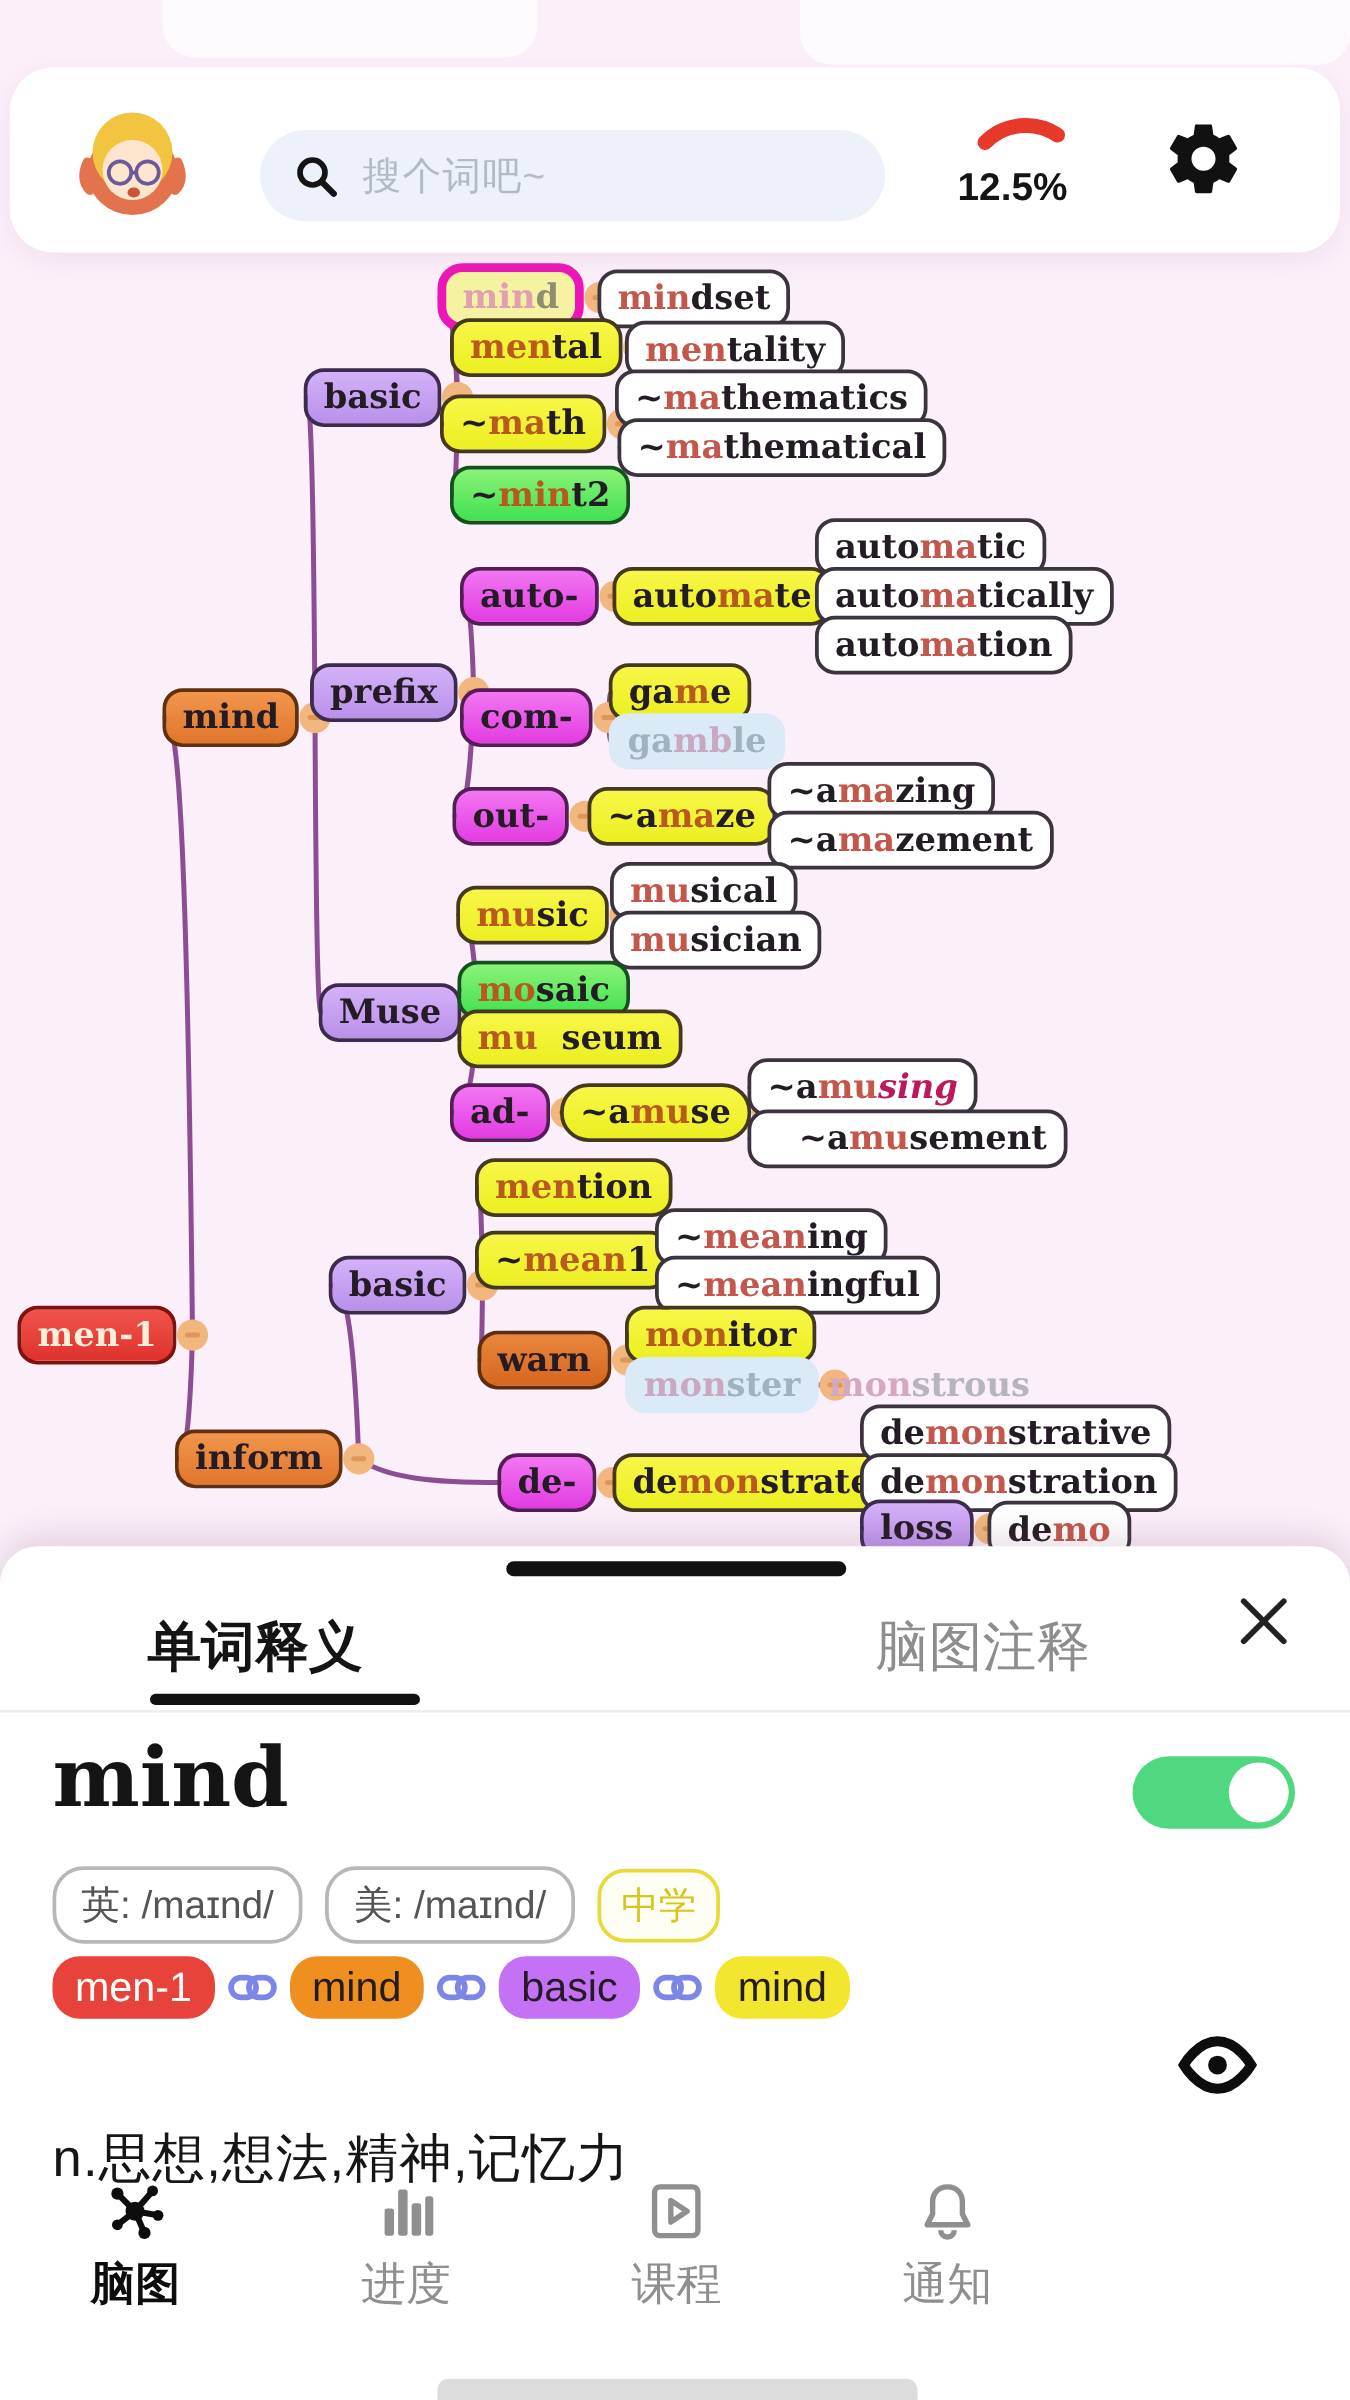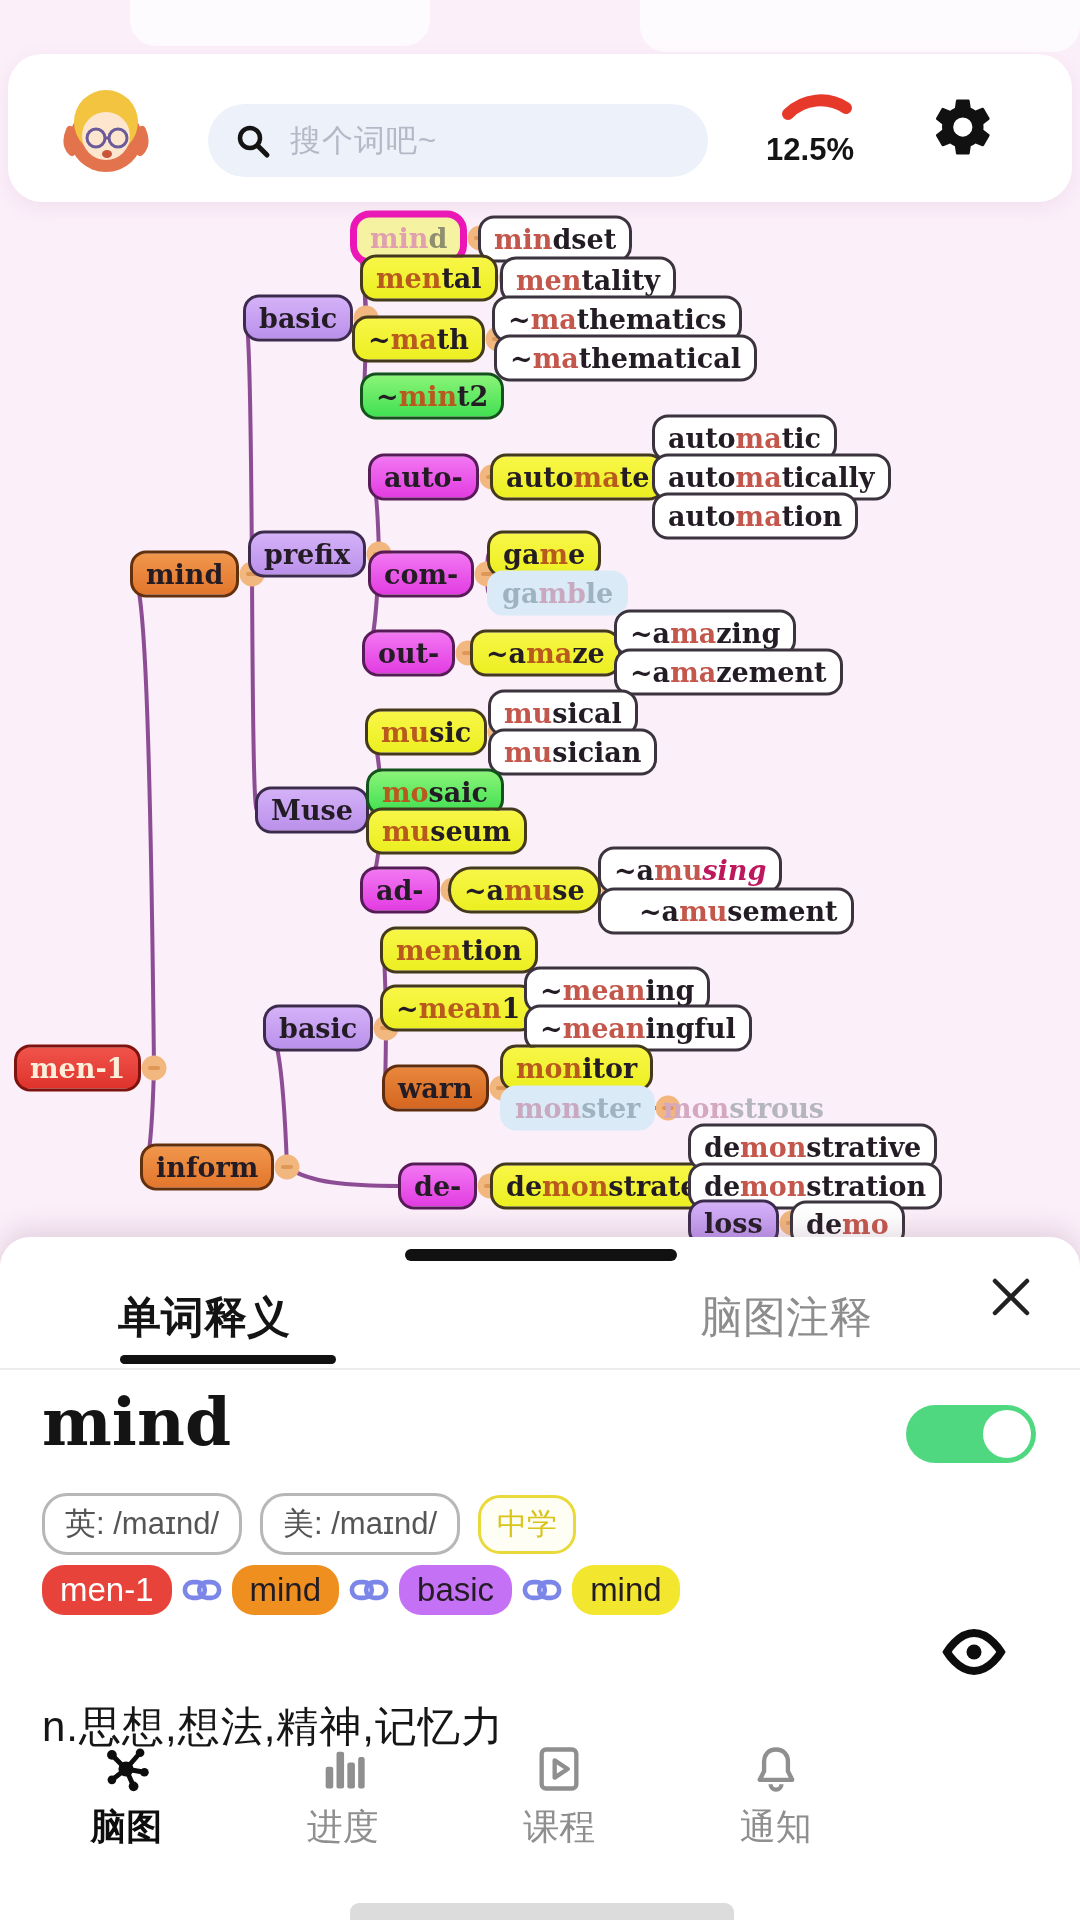--- a/index.html
+++ b/index.html
@@ -62,21 +62,21 @@
   .toggle .knob{position:absolute;right:5px;top:5px;width:48px;height:48px;border-radius:50%;background:#ffffff;}
   .pill-row{position:absolute;left:42px;top:256px;display:flex;gap:18px;align-items:center;}
   .ph-pill{border:3px solid #b7b7b7;border-radius:25px;padding:7px 20px;font-size:31px;color:#555;}
   .tag-pill{border:3px solid #ead93a;border-radius:22px;padding:6px 16px;font-size:30px;color:#d9c41c;background:#fffef4;}
   .crumb-row{position:absolute;left:42px;top:328px;display:flex;gap:10px;align-items:center;}
   .crumb{border-radius:22px;padding:6px 18px;font-size:33px;font-weight:500;}
   .link-icon{width:40px;height:30px;}
   .eye-btn{position:absolute;left:942px;top:390px;width:64px;height:50px;}
   .definition{position:absolute;left:42px;top:462px;font-size:42px;color:#161616;letter-spacing:1px;}
   
-  .nav{position:absolute;left:0;bottom:68px;width:866px;display:flex;margin-left:18px;}
+  .nav{position:absolute;left:0;bottom:68px;width:866px;display:flex;}
   .nav-item{flex:1;display:flex;flex-direction:column;align-items:center;gap:8px;}
   .nav-item .lbl{font-size:36px;color:#8f8f8f;}
   .nav-item.active .lbl{color:#0d0d0d;font-weight:bold;}
   .nav-icon{width:52px;height:52px;}
   .home-indicator{position:absolute;left:350px;bottom:0px;width:384px;height:17px;background:#dcdcdc;border-radius:9px 9px 0 0;}
 </style>
 </head>
 <body>
 
 <div id="map">
@@ -206,21 +206,21 @@
       <div class="mmnode n-fadedblue" style="left: 487px; top: 593px;"><span style="color: rgb(159, 178, 192);">ga</span><span style="color: rgb(201, 169, 192);">mb</span><span style="color: rgb(159, 178, 192);">le</span></div>
       <div class="mmnode n-magenta" style="left: 362px; top: 653px;"><span style="color: rgb(36, 28, 36);">out-</span></div>
       <div class="mmnode n-yellow" style="left: 470px; top: 653px;"><span style="color: rgb(36, 28, 36);">~a</span><span style="color: rgb(184, 90, 30);">ma</span><span style="color: rgb(36, 28, 36);">ze</span></div>
       <div class="mmnode n-white" style="left: 614px; top: 633px;"><span style="color: rgb(36, 28, 36);">~a</span><span style="color: rgb(196, 87, 76);">ma</span><span style="color: rgb(36, 28, 36);">zing</span></div>
       <div class="mmnode n-white" style="left: 614px; top: 672px;"><span style="color: rgb(36, 28, 36);">~a</span><span style="color: rgb(196, 87, 76);">ma</span><span style="color: rgb(36, 28, 36);">zement</span></div>
       <div class="mmnode n-purple" style="left: 255px; top: 810px;"><span style="color: rgb(36, 28, 36);">Muse</span></div>
       <div class="mmnode n-yellow" style="left: 365px; top: 732px;"><span style="color: rgb(184, 90, 30);">mu</span><span style="color: rgb(36, 28, 36);">sic</span></div>
       <div class="mmnode n-white" style="left: 488px; top: 713px;"><span style="color: rgb(196, 87, 76);">mu</span><span style="color: rgb(36, 28, 36);">sical</span></div>
       <div class="mmnode n-white" style="left: 488px; top: 752px;"><span style="color: rgb(196, 87, 76);">mu</span><span style="color: rgb(36, 28, 36);">sician</span></div>
       <div class="mmnode n-green" style="left: 366px; top: 792px;"><span style="color: rgb(184, 90, 30);">mo</span><span style="color: rgb(36, 28, 36);">saic</span></div>
-      <div class="mmnode n-yellow" style="left: 366px; top: 831px;"><span style="color: rgb(184, 90, 30);">mu</span><span style="color: rgb(36, 28, 36);">seum</span></div>
+      <div class="mmnode n-yellow" style="left: 366px; top: 831px;"><span style="color: rgb(184, 90, 30);">mu</span><span style="color: rgb(36, 28, 36); margin-left: 19px;">seum</span></div>
       <div class="mmnode n-magenta" style="left: 360px; top: 890px;"><span style="color: rgb(36, 28, 36);">ad-</span></div>
       <div class="mmnode n-yellow" style="left: 448px; top: 890px; border-radius: 23px;"><span style="color: rgb(36, 28, 36);">~a</span><span style="color: rgb(184, 90, 30);">mu</span><span style="color: rgb(36, 28, 36);">se</span></div>
       <div class="mmnode n-white" style="left: 598px; top: 870px;"><span style="color: rgb(36, 28, 36);">~a</span><span style="color: rgb(196, 87, 76);">mu</span><span style="color: #be185d; font-style: italic;">sing</span></div>
       <div class="mmnode n-white" style="left: 598px; top: 911px; padding-left: 38px;"><span style="color: rgb(36, 28, 36);">~a</span><span style="color: rgb(196, 87, 76);">mu</span><span style="color: rgb(36, 28, 36);">sement</span></div>
       <div class="mmnode n-orange" style="left: 140px; top: 1167px;"><span style="color: rgb(36, 28, 36);">inform</span></div>
       <div class="mmnode n-purple" style="left: 263px; top: 1028px;"><span style="color: rgb(36, 28, 36);">basic</span></div>
       <div class="mmnode n-yellow" style="left: 380px; top: 950px;"><span style="color: rgb(184, 90, 30);">men</span><span style="color: rgb(36, 28, 36);">tion</span></div>
       <div class="mmnode n-yellow" style="left: 380px; top: 1008px;"><span style="color: rgb(36, 28, 36);">~</span><span style="color: rgb(184, 90, 30);">mean</span><span style="color: rgb(36, 28, 36);">1</span></div>
       <div class="mmnode n-white" style="left: 524px; top: 990px;"><span style="color: rgb(36, 28, 36);">~</span><span style="color: rgb(196, 87, 76);">mean</span><span style="color: rgb(36, 28, 36);">ing</span></div>
       <div class="mmnode n-white" style="left: 524px; top: 1028px;"><span style="color: rgb(36, 28, 36);">~</span><span style="color: rgb(196, 87, 76);">mean</span><span style="color: rgb(36, 28, 36);">ingful</span></div>

